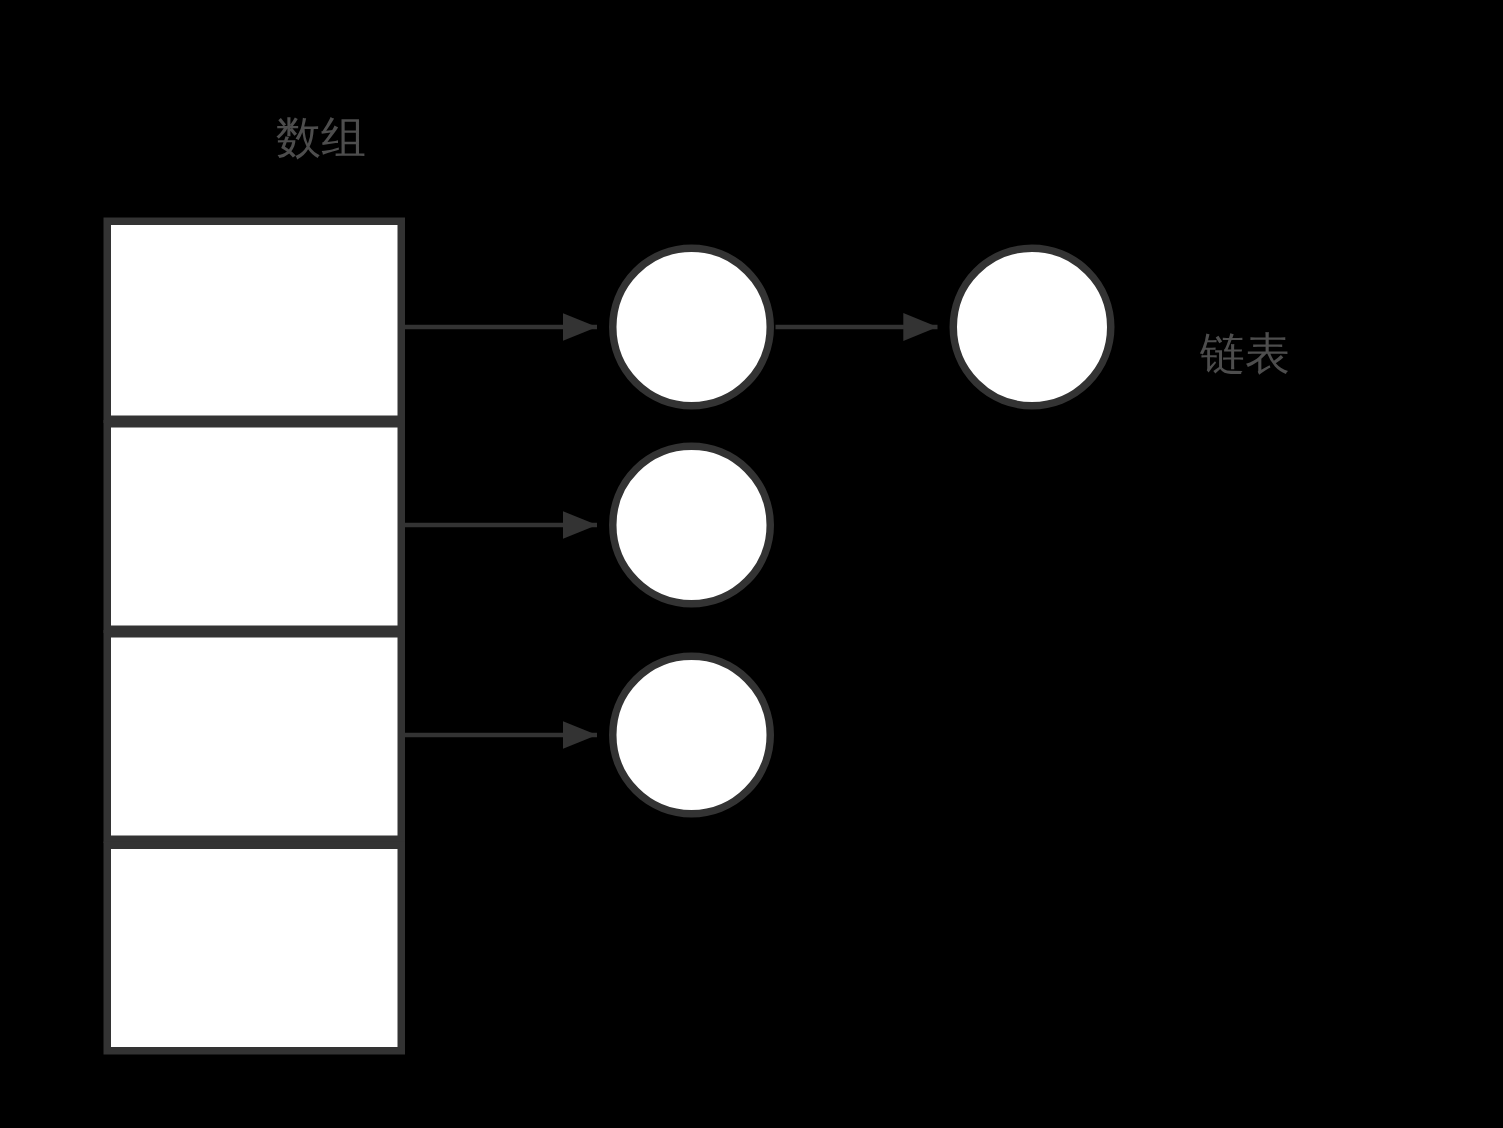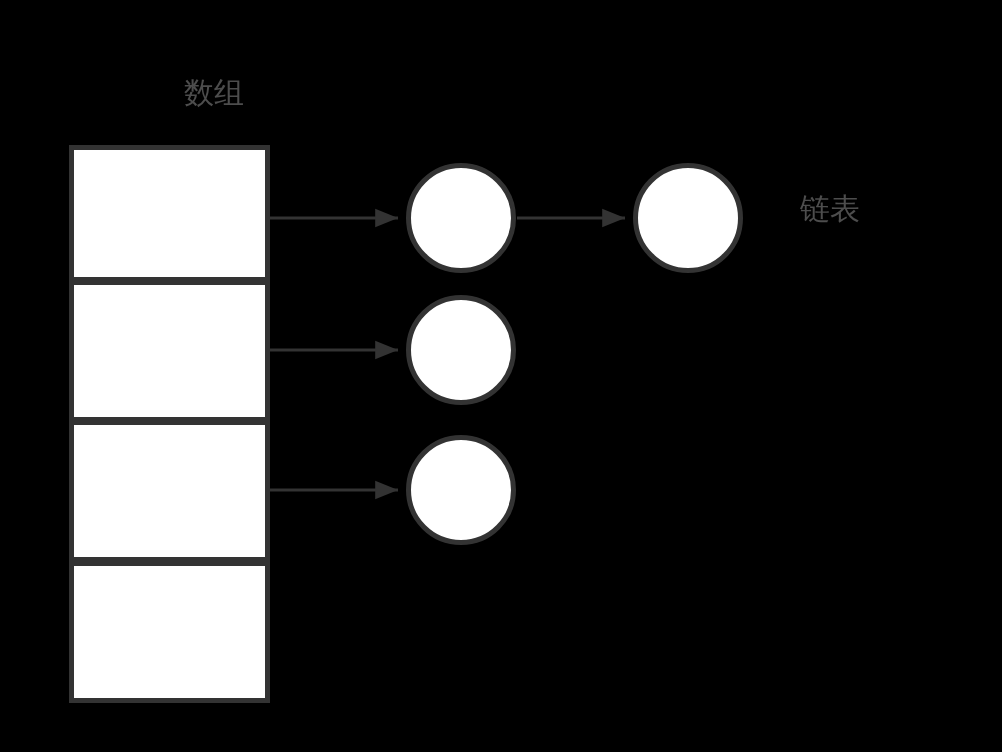--- a/index.html
+++ b/index.html
@@ -30,21 +30,22 @@
     white-space: nowrap;
     font-family: "DejaVu Sans", "Liberation Sans", sans-serif;
   }
   #label-array {
     left: 136px;
     top: 78px;
     margin-left: 48px;
   }
   #label-linkedlist {
     left: 800px;
-    top: 194px;
+    top: 224px;
+    font-family: Liberation Mono, monospace;
   }
 </style>
 </head>
 <body>
 
 <div id="canvas">
 
   <svg class="layer" viewBox="0 0 1002 752" xmlns="http://www.w3.org/2000/svg">
     <defs>
       <marker id="arrowhead" markerWidth="8" markerHeight="8" refX="7.6" refY="3.2" orient="auto" markerUnits="strokeWidth">

